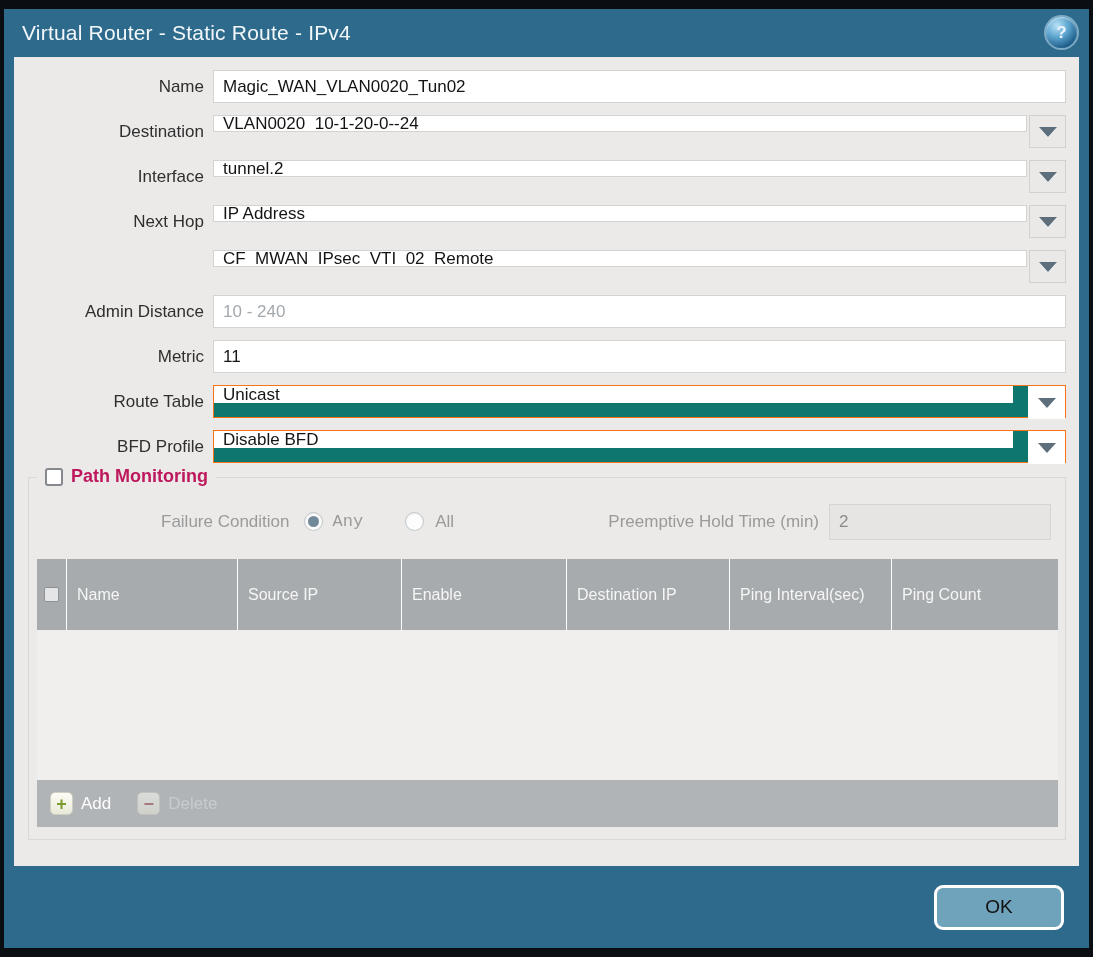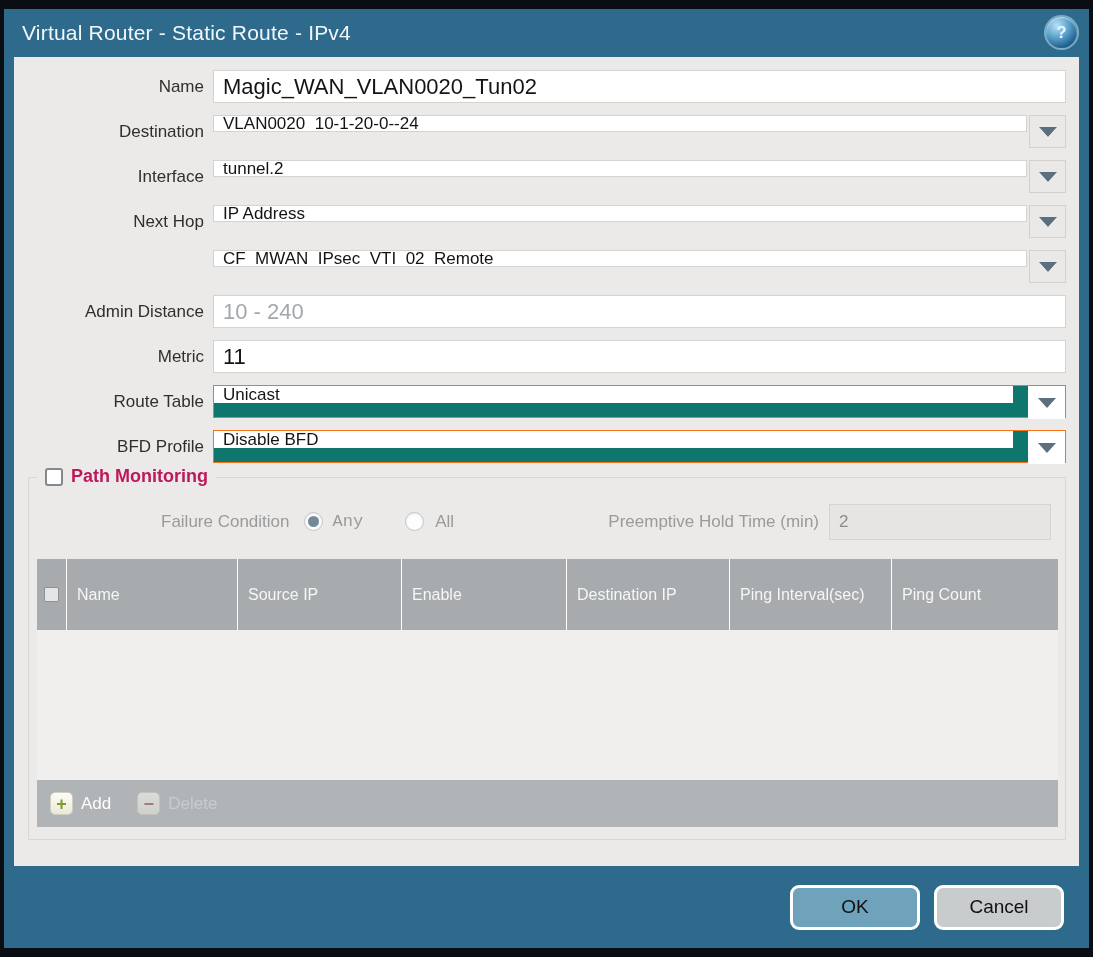--- a/index.html
+++ b/index.html
@@ -37,21 +37,21 @@
   .row { display:flex; align-items:center; height:33px; margin-bottom:12px; }
   .lbl {
     width:199px; padding-right:9px; text-align:right;
     font-size:17px; color:#2f2f2f; white-space:nowrap;
   }
   .control { flex:1; display:flex; height:33px; }
   .tinput {
     flex:1; height:33px; background:#fff;
     border:1px solid #d4d3d1; padding:0 9px;
     font-family:"Liberation Sans", sans-serif;
-    font-size:22px; color:#141414; outline:none;
+    font-size:17px; color:#141414; outline:none;
   }
   .tinput::placeholder { color:#a3a8ad; opacity:1; }
   .valuebox {
     flex:1; height:17px; background:#fff;
     border:1px solid #d4d3d1; padding:0 9px;
     font-size:17px; color:#141414;
     display:flex; align-items:center; white-space:nowrap; overflow:hidden;
   }
   .ddbtn {
     width:37px; height:33px; margin-left:2px;
@@ -297,16 +297,15 @@
             <span class="tlabel">Delete</span>
           </span>
         </div>
       </div>
     </div>
 
   </div>
 
   <div class="footer">
     <button class="btn btn-ok">OK</button>
-    <button class="btn btn-cancel">Cancel</button>
   </div>
 
 </div>
 
 </body></html>

